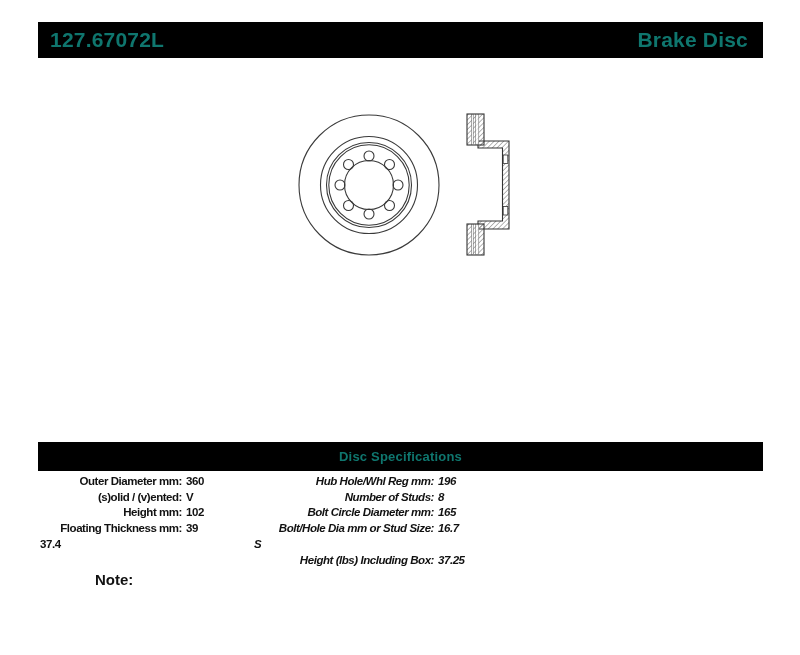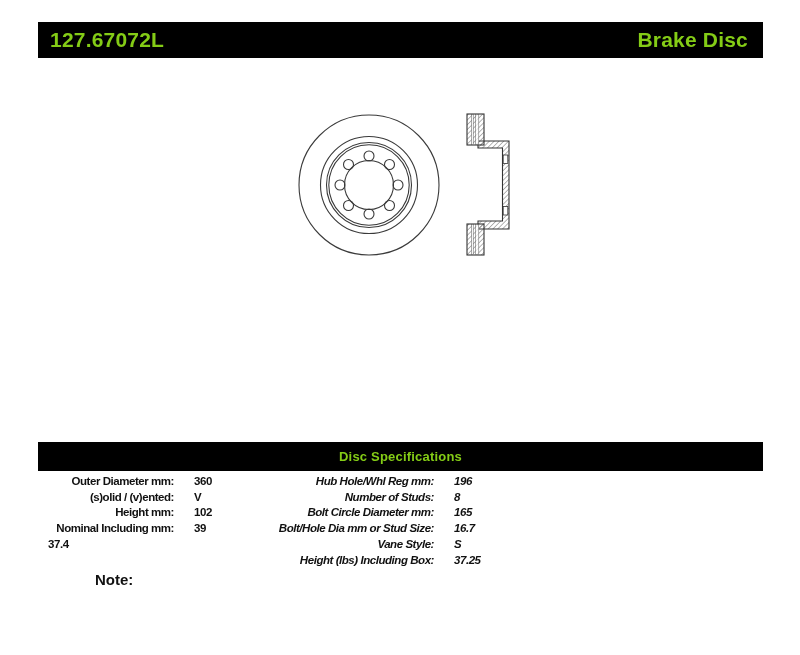--- a/index.html
+++ b/index.html
@@ -2,34 +2,34 @@
 <html><head>
 <meta charset="utf-8">
 <style>
   html,body { margin:0; padding:0; background:#ffffff; }
   .page {
     position:relative; width:800px; height:655px; background:#ffffff;
     font-family:"Liberation Sans", sans-serif; font-weight:bold; color:#111111;
     overflow:hidden;
   }
   .banner {
-    position:absolute; left:38px; width:725px; background:#000000; color:#84cc16;
+    position:absolute; left:38px; width:725px; background:#000000; color:#0f766e;
   }
   .banner-top { top:22px; height:36px; font-size:21px; }
   .banner-top .part  { position:absolute; left:12px;  top:0; line-height:36px; letter-spacing:0.2px; }
   .banner-top .prod  { position:absolute; right:15px; top:0; line-height:36px; letter-spacing:0.2px; }
   .banner-mid {
     top:442px; height:29px; font-size:13px; text-align:center; line-height:29px; letter-spacing:0.2px;
   }
   .diagram { position:absolute; left:275px; top:95px; }
   .col { position:absolute; top:474px; font-size:11.5px; letter-spacing:-0.45px; }
   .col .row { display:flex; line-height:15.7px; white-space:nowrap; }
   .col .lbl { text-align:right; }
-  .col .val { margin-left:20px; }
-  .col-left   { left:28px;  }  .col-left  .lbl { width:146px; }
+  .col .val { margin-left:4px; }
+  .col-left   { left:36px;  }  .col-left  .lbl { width:146px; }
   .col-middle { left:250px;font-style:italic; }  .col-middle .lbl { width:184px; }
   .col-right  { left:500px; }  .col-right .lbl { width:162px; }
   .note { position:absolute; left:95px; top:571px; font-size:15px; }
 </style>
 </head>
 <body>
 
 <div class="page">
 
   <div class="banner banner-top">
@@ -90,21 +90,21 @@
     </div>
     <div class="row">
       <span class="lbl">(s)olid / (v)ented:</span>
       <span class="val">V</span>
     </div>
     <div class="row">
       <span class="lbl">Height mm:</span>
       <span class="val">102</span>
     </div>
     <div class="row">
-      <span class="lbl">Nominal Including mm:</span>
+      <span class="lbl">Floating Thickness mm:</span>
       <span class="val">39</span>
     </div>
     <div class="row">
       <span class="val">37.4</span>
     </div>
   </div>
 
   <div class="col col-middle">
     <div class="row">
       <span class="lbl">Hub Hole/Whl Reg mm:</span>
@@ -116,21 +116,20 @@
     </div>
     <div class="row">
       <span class="lbl">Bolt Circle Diameter mm:</span>
       <span class="val">165</span>
     </div>
     <div class="row">
       <span class="lbl">Bolt/Hole Dia mm or Stud Size:</span>
       <span class="val">16.7</span>
     </div>
     <div class="row">
-      <span class="lbl">Vane Style:</span>
       <span class="val">S</span>
     </div>
     <div class="row">
       <span class="lbl">Height (lbs) Including Box:</span>
       <span class="val">37.25</span>
     </div>
   </div>
 
 
   <div class="note">Note:</div>

